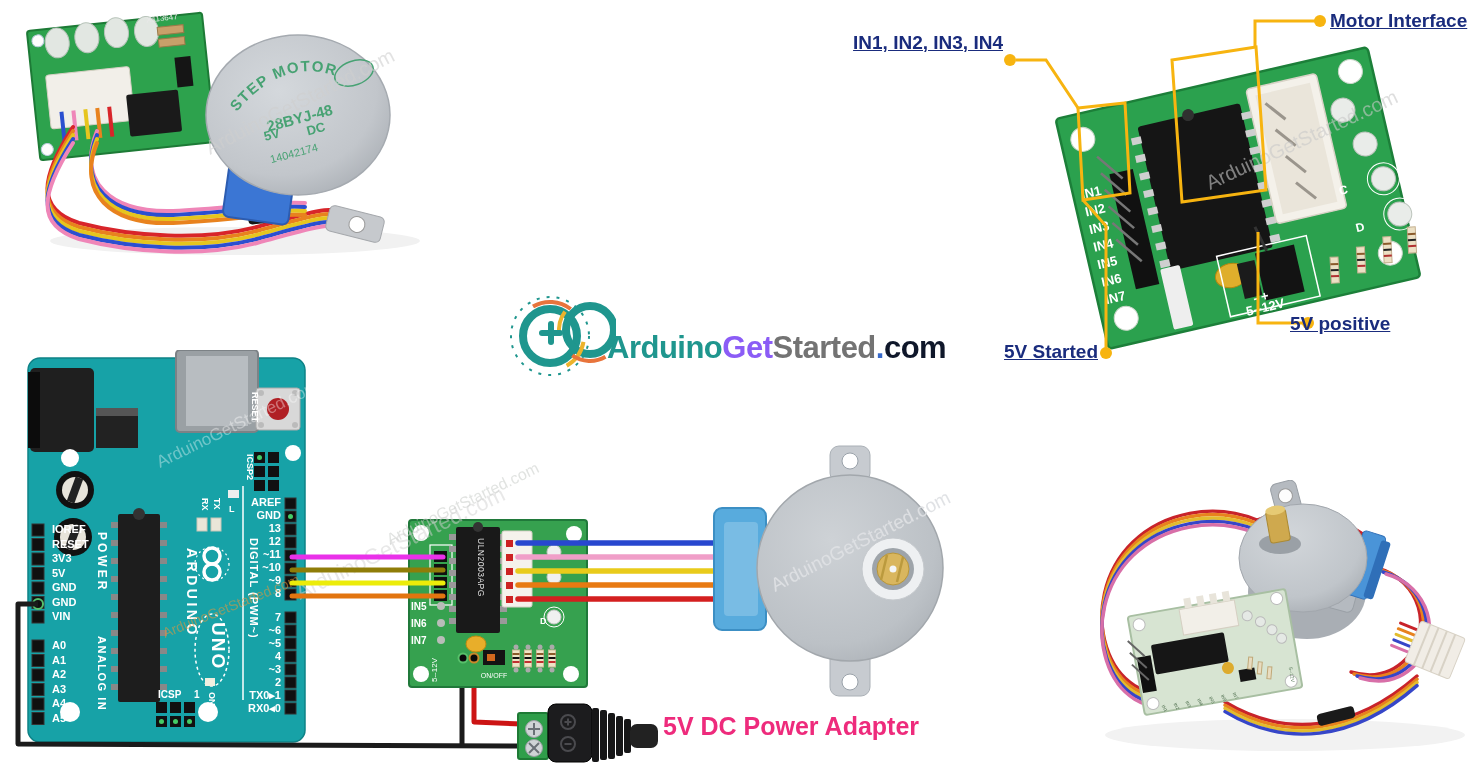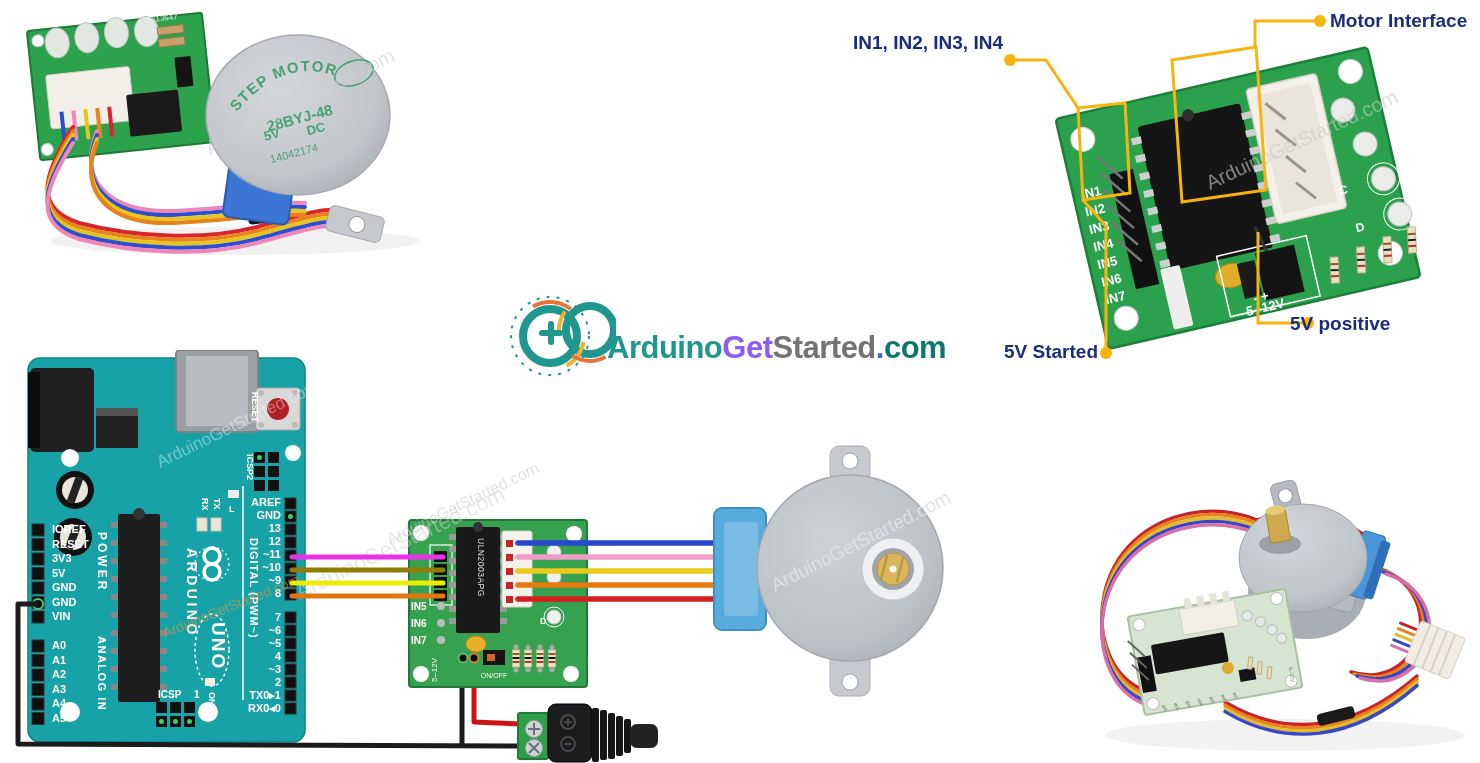--- a/index.html
+++ b/index.html
@@ -1,23 +1,23 @@
 <!DOCTYPE html>
 <html><head>
 <meta charset="utf-8">
 <style>
   html,body{margin:0;padding:0;background:#fff;}
   #canvas{position:relative;width:1480px;height:763px;background:#ffffff;overflow:hidden;
           font-family:"Liberation Sans",sans-serif;}
   .abs{position:absolute;}
-  .callout-label{position:absolute;font-size:19px;font-weight:bold;color:#1a2c7d;white-space:nowrap;}
+  .callout-label{position:absolute;font-size:19px;font-weight:bold;color:#1a2c7d;white-space:nowrap;text-decoration:underline;}
   #power-label{position:absolute;left:663px;top:712px;font-size:25px;font-weight:bold;color:#ee2b7c;white-space:nowrap;}
   #logo-text{position:absolute;left:607px;top:330px;font-size:31px;font-weight:bold;white-space:nowrap;letter-spacing:-0.5px;}
   #logo-text .t{color:#1f968e}#logo-text .o{color:#8b5cf6}#logo-text .g{color:#737373}
-  #logo-text .d{color:#3668c9}#logo-text .c{color:#0f766e}
+  #logo-text .d{color:#3668c9}#logo-text .c{color:#0f172a}
   svg text{font-family:"Liberation Sans",sans-serif;}
 </style>
 </head>
 <body>
 
 <div id="canvas">
 
 <svg class="abs" style="left:5px;top:5px" width="420" height="252" viewBox="0 0 420 252">
   <defs>
     <radialGradient id="mg1" cx="40%" cy="35%" r="75%">
@@ -592,20 +592,21 @@
       <rect x="592" y="708" width="7" height="54" rx="2"></rect>
           <rect x="600" y="710" width="7" height="50" rx="2"></rect>
       <rect x="608" y="713" width="7" height="46" rx="2"></rect>
           <rect x="616" y="716" width="7" height="40" rx="2"></rect>
       <rect x="624" y="719" width="7" height="34" rx="2"></rect>
     </g>
     <rect x="630" y="724" width="28" height="24" rx="7" fill="#222"></rect>
   </g>
 </svg>
 
+<div id="power-label">5V DC Power Adapter</div>
 
 <svg class="abs" style="left:1085px;top:480px" width="395" height="283" viewBox="0 0 395 283">
   <defs>
     <radialGradient id="mg3" cx="40%" cy="30%" r="80%">
       <stop offset="0%" stop-color="#d2d6da"></stop>
           <stop offset="70%" stop-color="#c0c5ca"></stop>
           <stop offset="100%" stop-color="#a6abb1"></stop>
     </radialGradient>
   </defs>
   <ellipse cx="200" cy="255" rx="180" ry="16" fill="#f2f2f2"></ellipse>

